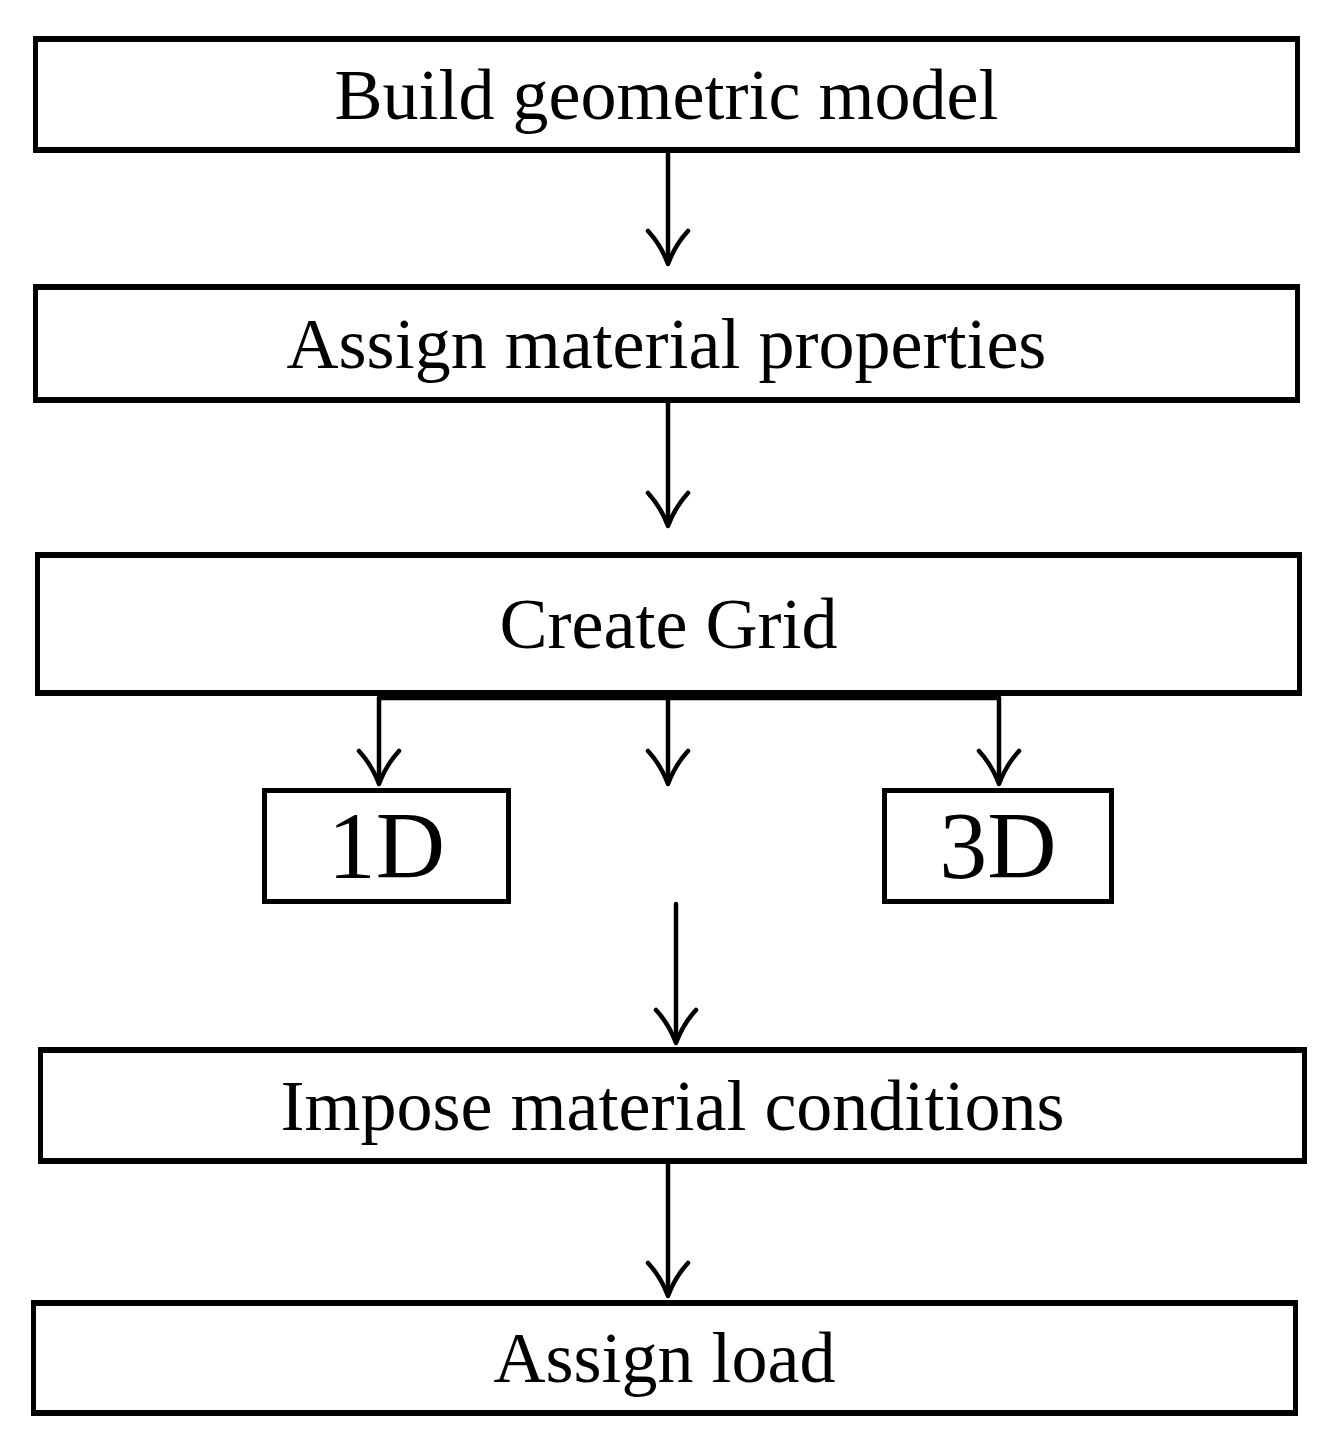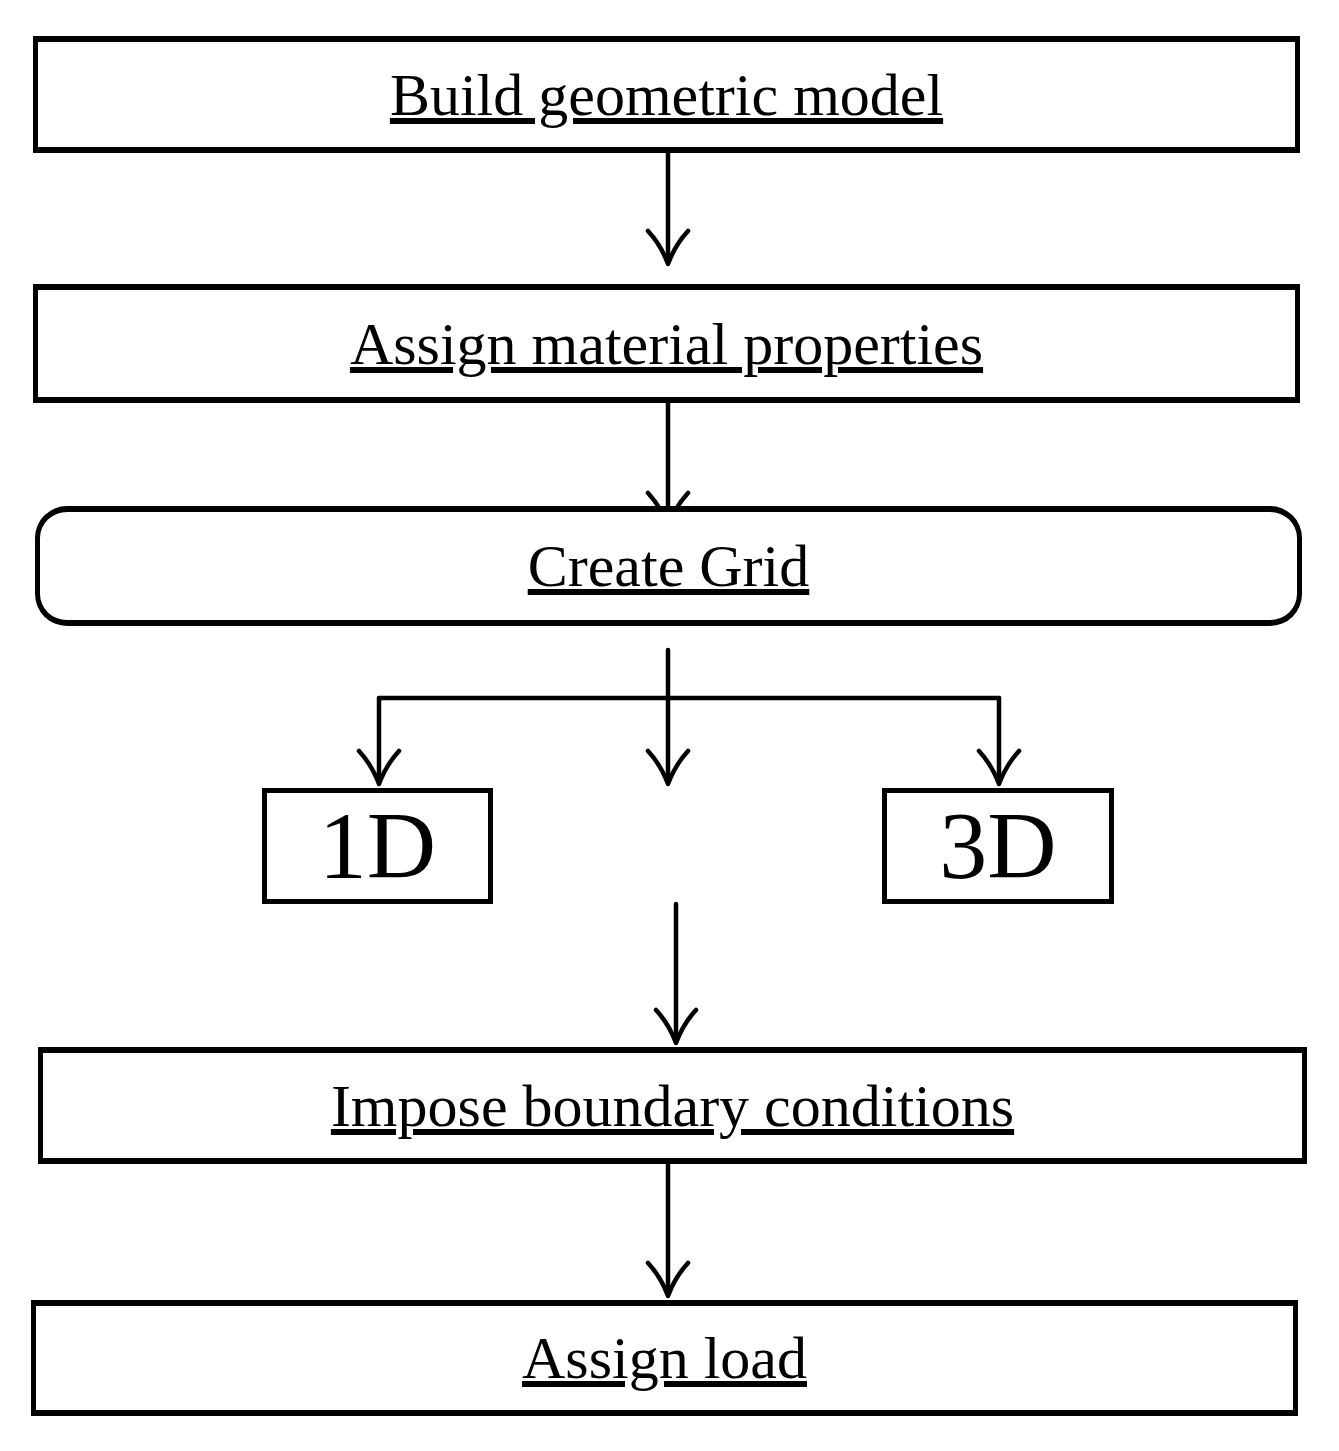--- a/index.html
+++ b/index.html
@@ -30,34 +30,33 @@
     display: flex;
     align-items: center;
     justify-content: center;
     line-height: 1;
     white-space: nowrap;
     text-align: center;
   }
   .node.wide {
     border-top-width: 6px;
     border-bottom-width: 6px;
-    font-size: 60px;
-    text-decoration: underline;
+    font-size: 72px;
   }
   .node.small {
     font-size: 96px;
   }
   
   .n-build   { left: 33px;  top: 36px;   width: 1267px; height: 117px; }
   .n-assign  { left: 33px;  top: 284px;  width: 1267px; height: 119px; }
-  .n-grid    { left: 35px;  top: 506px;  width: 1267px; height: 120px; border-radius: 32px; }
+  .n-grid    { left: 35px;  top: 552px;  width: 1267px; height: 144px; }
   .n-impose  { left: 38px;  top: 1047px; width: 1269px; height: 117px; }
   .n-apply   { left: 31px;  top: 1300px; width: 1267px; height: 116px; }
   
-  .n-1d { left: 262px; top: 788px; width: 231px; height: 116px; }
+  .n-1d { left: 262px; top: 788px; width: 249px; height: 116px; }
   .n-2d { left: 573px; top: 788px; width: 230px; height: 116px; }
   .n-3d { left: 882px; top: 788px; width: 232px; height: 116px; }
 </style>
 </head>
 <body>
 
 <div class="canvas">
 
   <svg class="connectors" viewBox="0 0 1339 1451" xmlns="http://www.w3.org/2000/svg" fill="none" stroke="#000000" stroke-width="4.5" stroke-linecap="round" stroke-linejoin="round">
 
@@ -105,17 +104,17 @@
 
   <div class="node wide n-assign">Assign material properties</div>
 
   <div class="node wide n-grid">Create Grid</div>
 
   <div class="node small n-1d">1D</div>
 
 
   <div class="node small n-3d">3D</div>
 
-  <div class="node wide n-impose">Impose boundary conditions</div>
+  <div class="node wide n-impose">Impose material conditions</div>
 
   <div class="node wide n-apply">Assign load</div>
 
 </div>
 
 </body></html>

